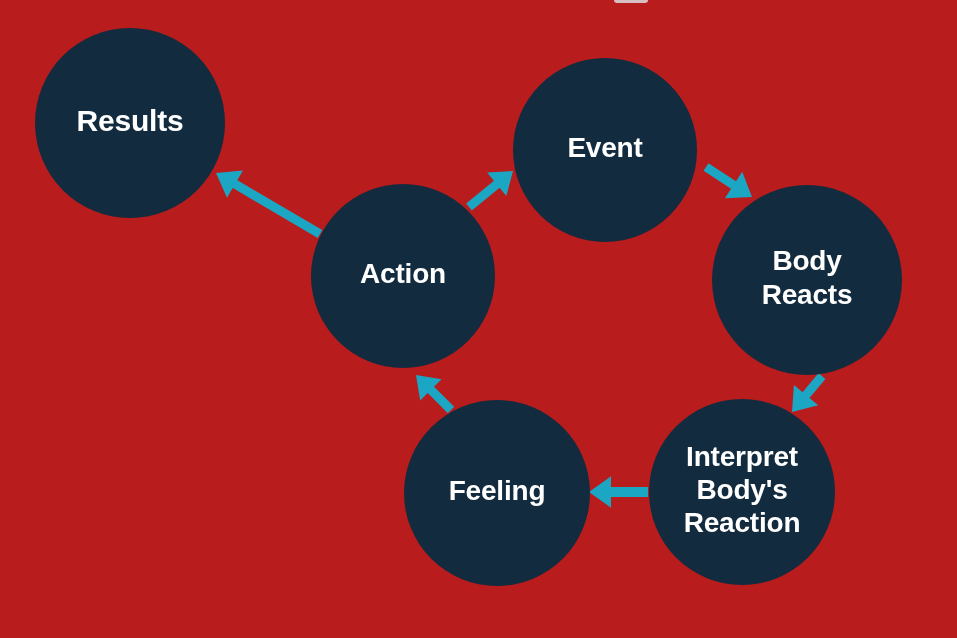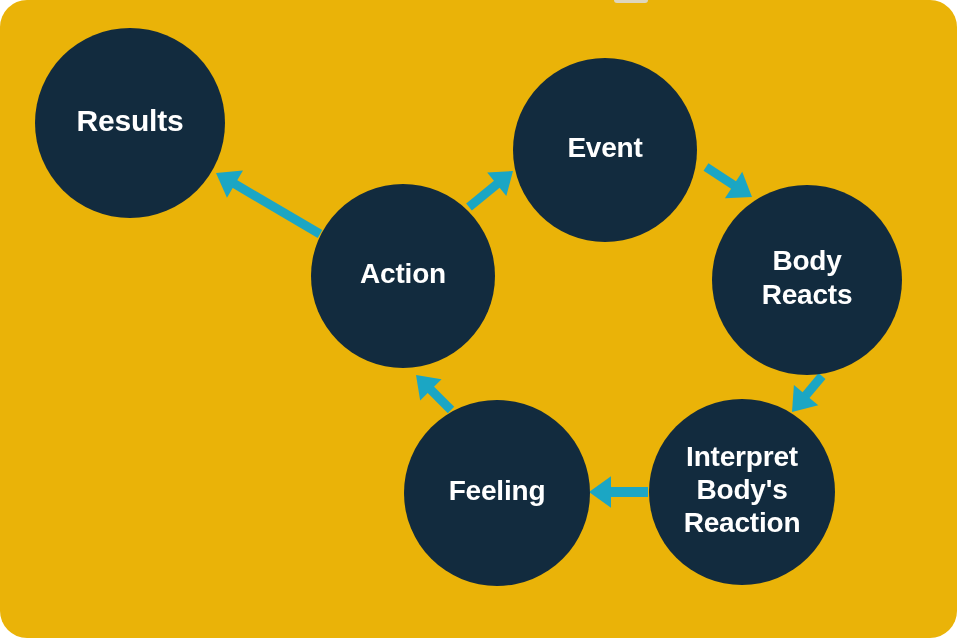--- a/index.html
+++ b/index.html
@@ -8,23 +8,22 @@
     padding: 0;
     background: #ffffff;
   }
   body {
     font-family: "Liberation Sans", sans-serif;
   }
   #diagram-canvas {
     position: relative;
     width: 957px;
     height: 638px;
-    background: #eab308;
+    background: #b91c1c;
     overflow: hidden;
-    border-radius: 27px;
   }
   #diagram-svg {
     position: absolute;
     top: 0;
     left: 0;
     width: 957px;
     height: 638px;
     display: block;
   }
   .node-label {

